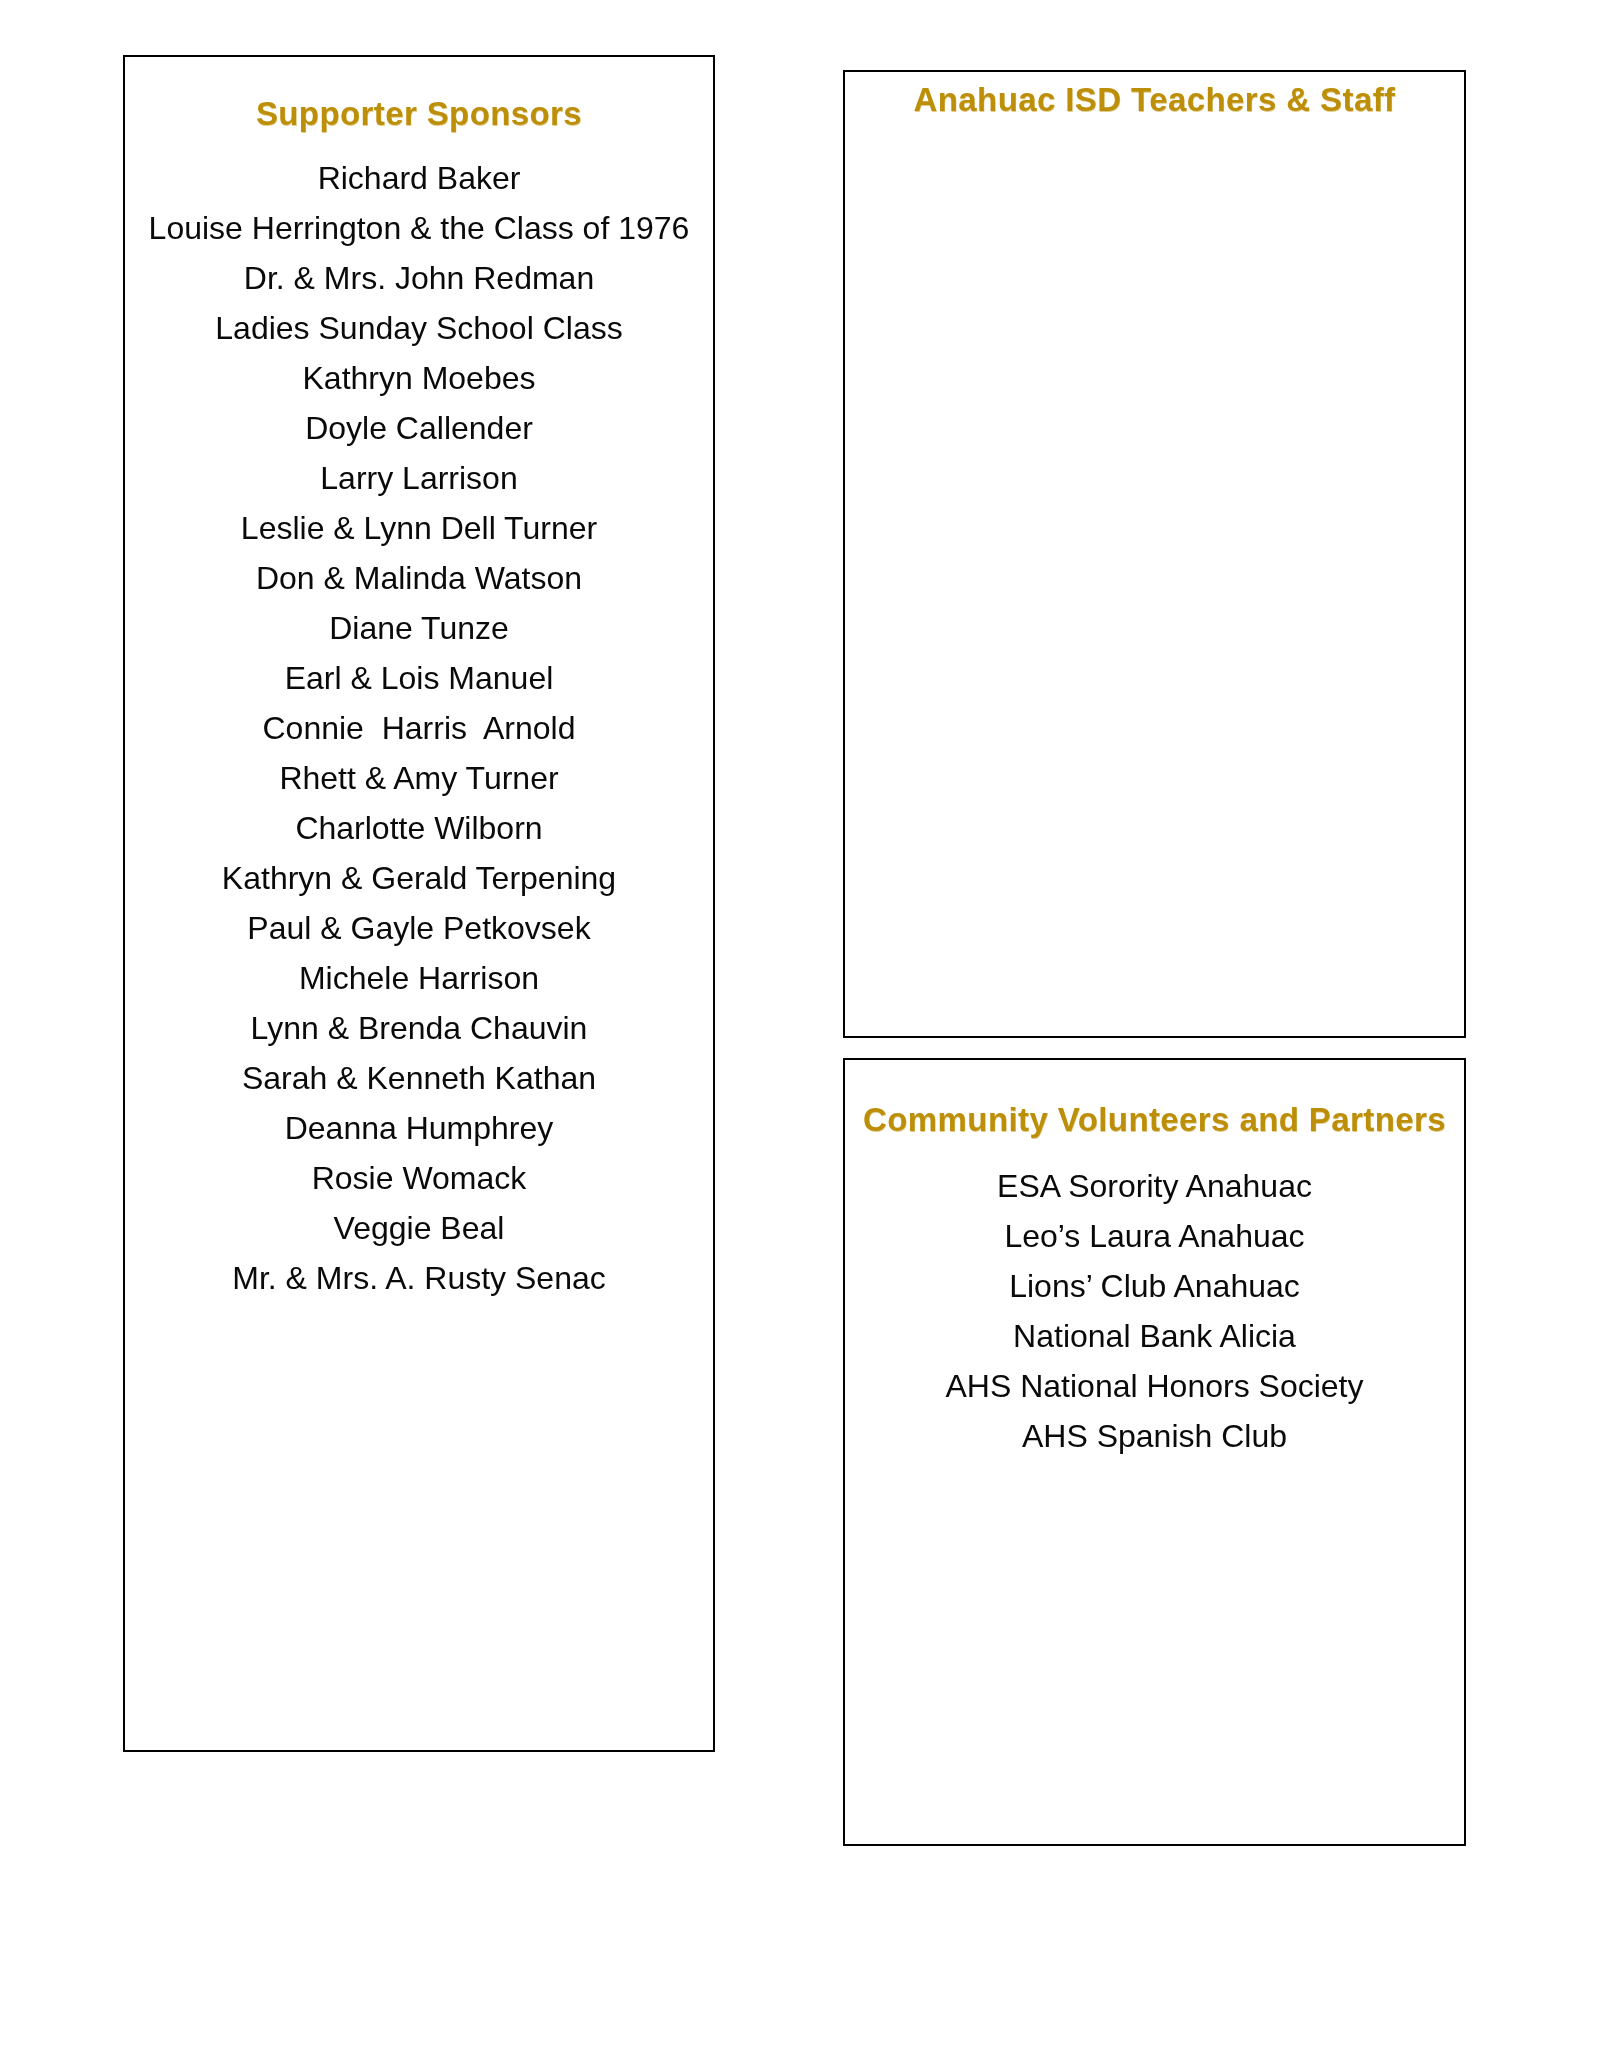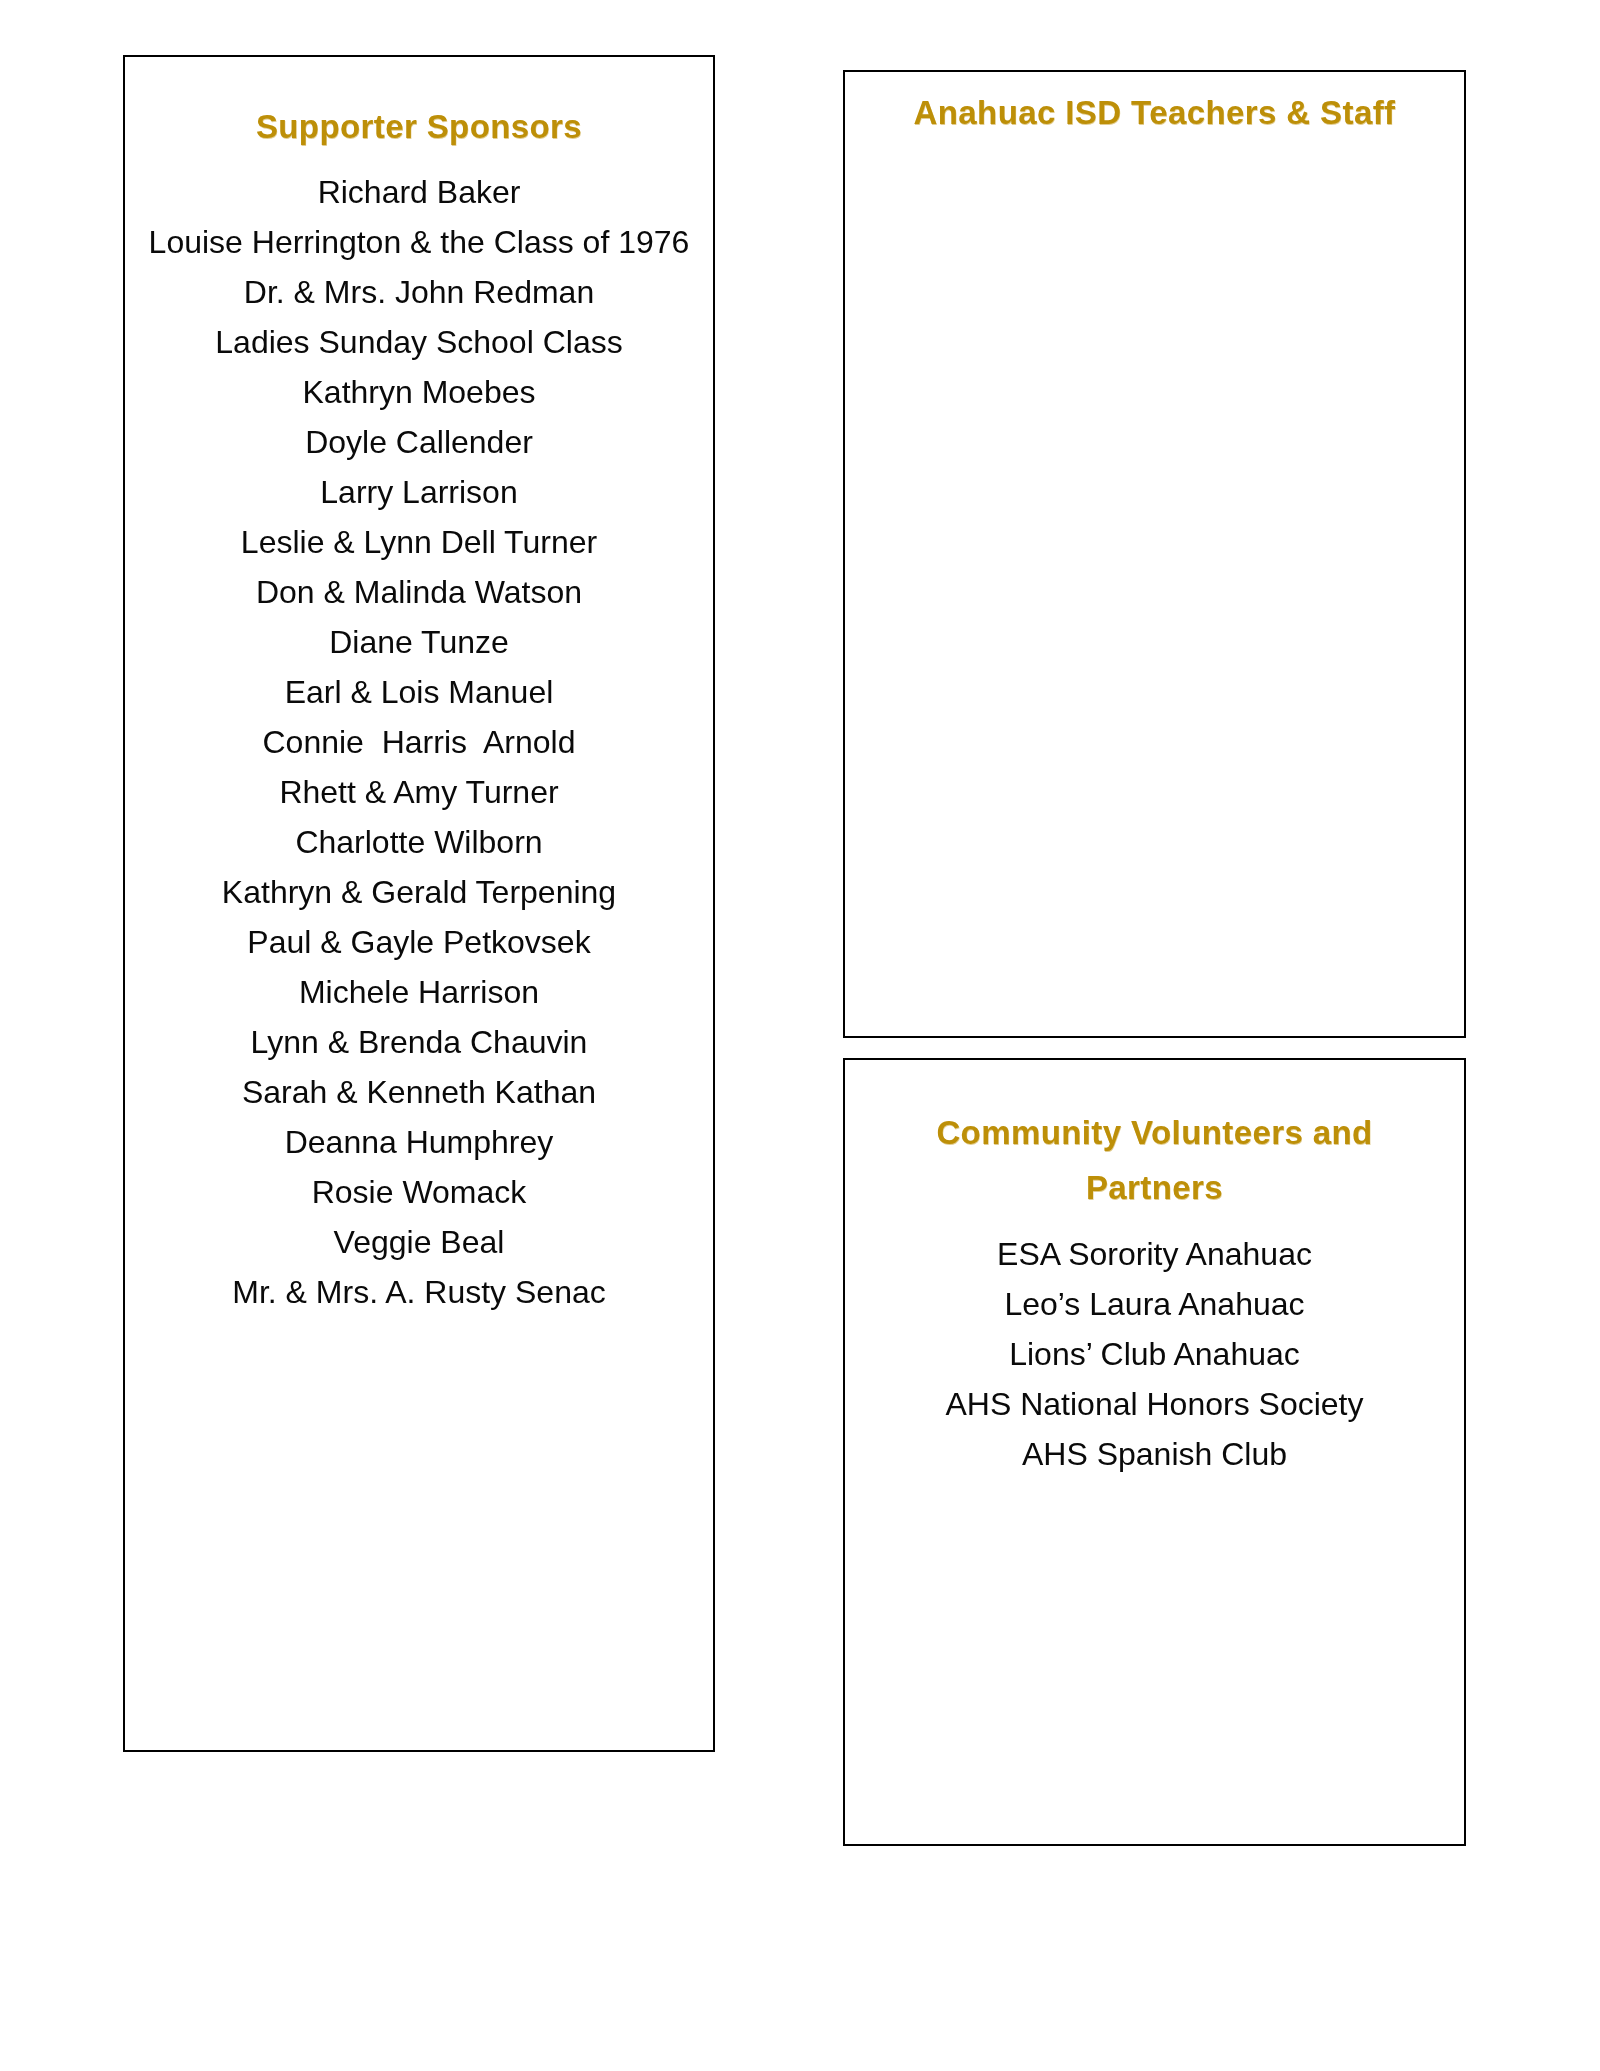--- a/index.html
+++ b/index.html
@@ -49,21 +49,21 @@
   }
 
   
   .panel-title {
     color: #BD8F08;
     font-weight: bold;
     font-size: 33px;
     line-height: 55px;
     letter-spacing: 0.4px;
     text-align: center;
-    margin: 13px;
+    margin: 0;
     text-shadow: 0.5px 0.5px 0 rgba(189,143,8,0.45);
   }
   #panel-supporter-sponsors .panel-title { padding-top: 29px; }
   #panel-teachers-staff .panel-title { }
   #panel-community-volunteers .panel-title { padding-top: 32px; }
 
   .tier-title {
     color: #B49A2E;
     font-weight: normal;
     font-size: 30px;
@@ -132,17 +132,18 @@
   </div>
 </section>
 
 <section class="panel" id="panel-community-volunteers">
   <div class="panel-inner">
     <h2 class="panel-title">Community Volunteers and Partners</h2>
     <div id="community-list">
         <p class="entry">ESA Sorority Anahuac</p>
         <p class="entry">Leo’s Laura Anahuac</p>
         <p class="entry">Lions’ Club Anahuac</p>
+        <p class="entry">National Bank Alicia</p>
         <p class="entry">AHS National Honors Society</p>
         <p class="entry">AHS Spanish Club</p>
       </div>
   </div>
 </section>
 
 </body></html>

